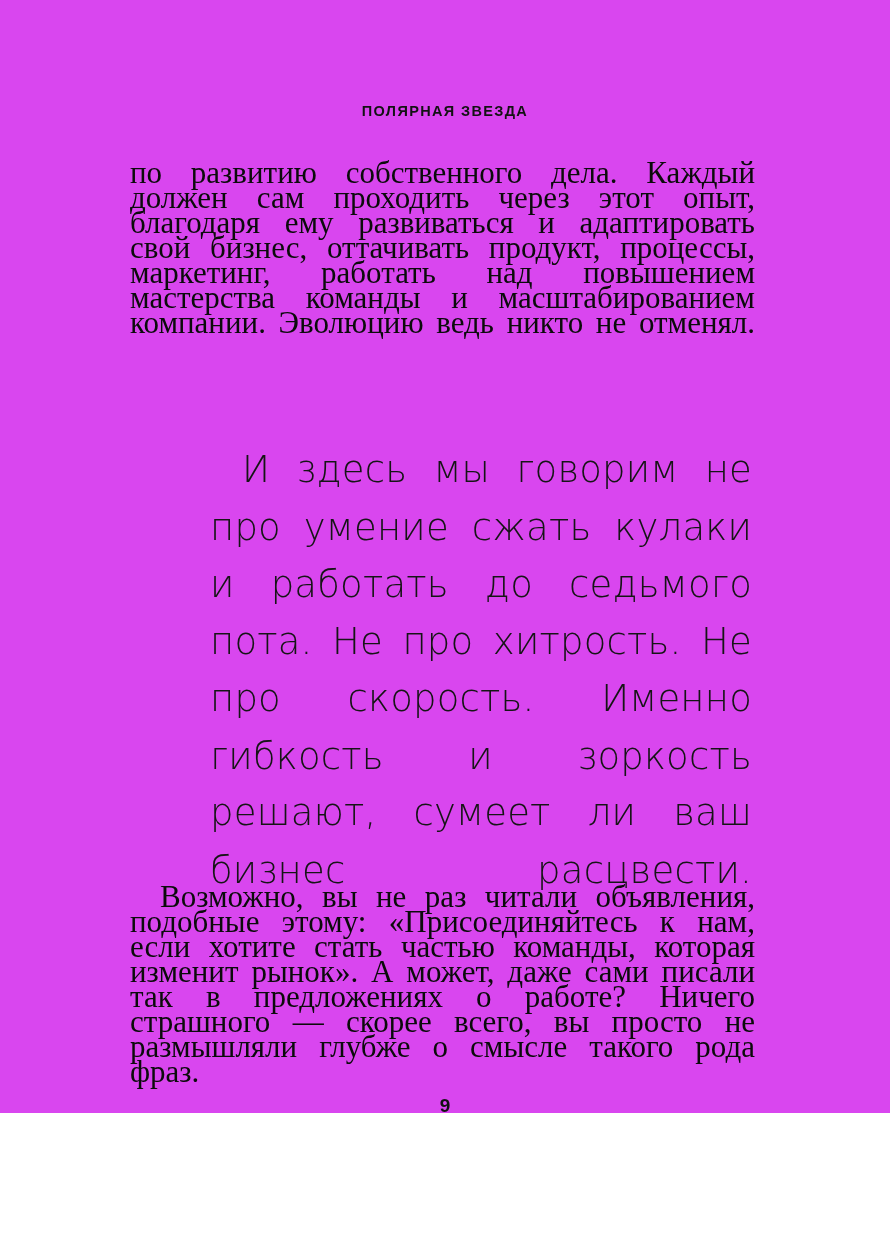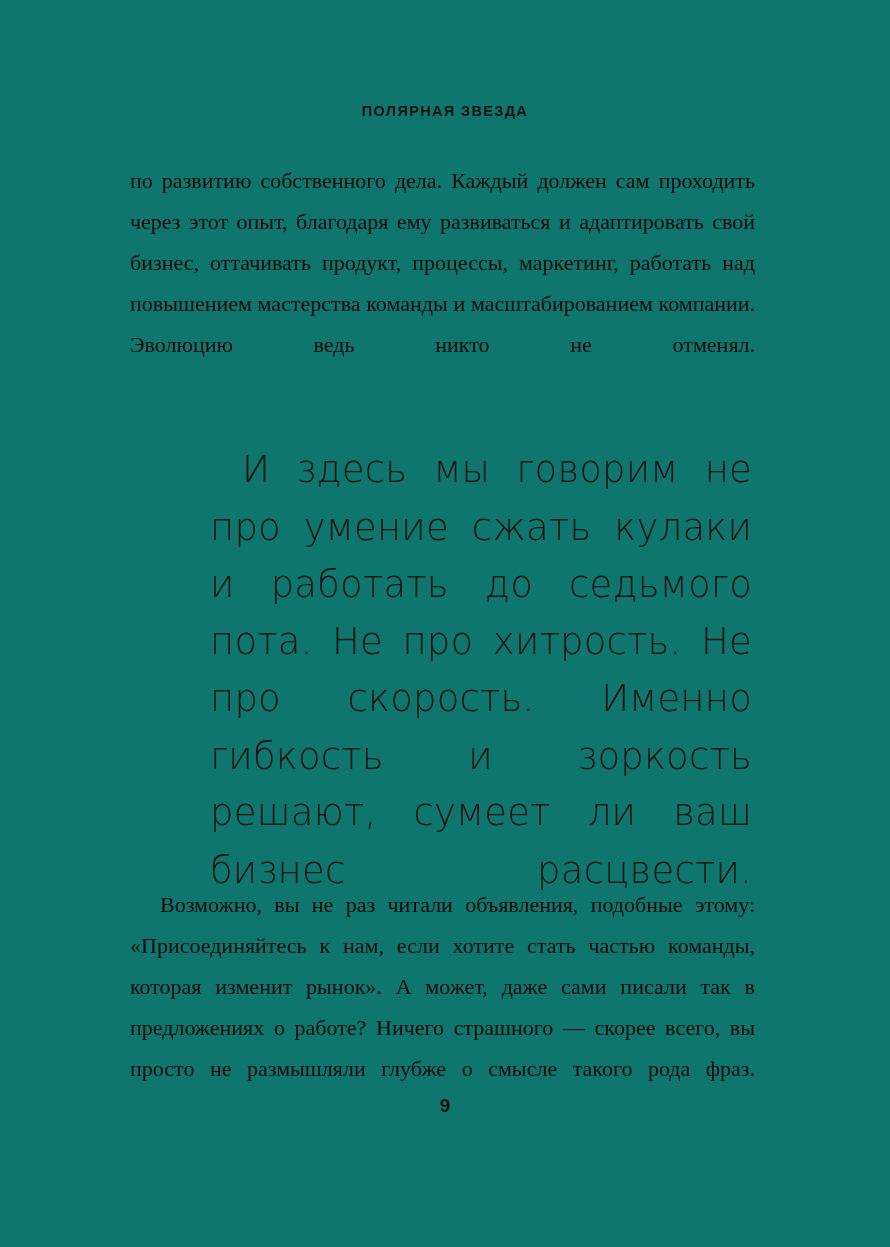--- a/index.html
+++ b/index.html
@@ -14,22 +14,22 @@
     overflow: hidden;
     font-family: "Liberation Serif", "DejaVu Serif", serif;
     color: #000000;
     -webkit-font-smoothing: antialiased;
   }
 
   .page {
     position: absolute;
     inset: 0;
     width: 890px;
-    height: 1247px;
-    background: #0f766e;
+    height: 1113px;
+    background: #d946ef;
   }
 
   
   .running-head {
     position: absolute;
     top: 103px;
     left: 0;
     width: 890px;
     text-align: center;
     font-family: "Liberation Sans", "DejaVu Sans", sans-serif;
@@ -43,22 +43,22 @@
   
   .text-column {
     position: absolute;
     left: 130px;
     top: 160px;
     width: 625px;
   }
 
   .body-paragraph {
     font-family: "Liberation Serif", "DejaVu Serif", serif;
-    font-size: 22px;
-    line-height: 41px;
+    font-size: 31px;
+    line-height: 25px;
     text-align: justify;
     text-justify: inter-word;
     color: #0b0b0b;
     margin: 0;
     hyphens: manual;
   }
   .body-paragraph.indented {
     text-indent: 30px;
   }
   

